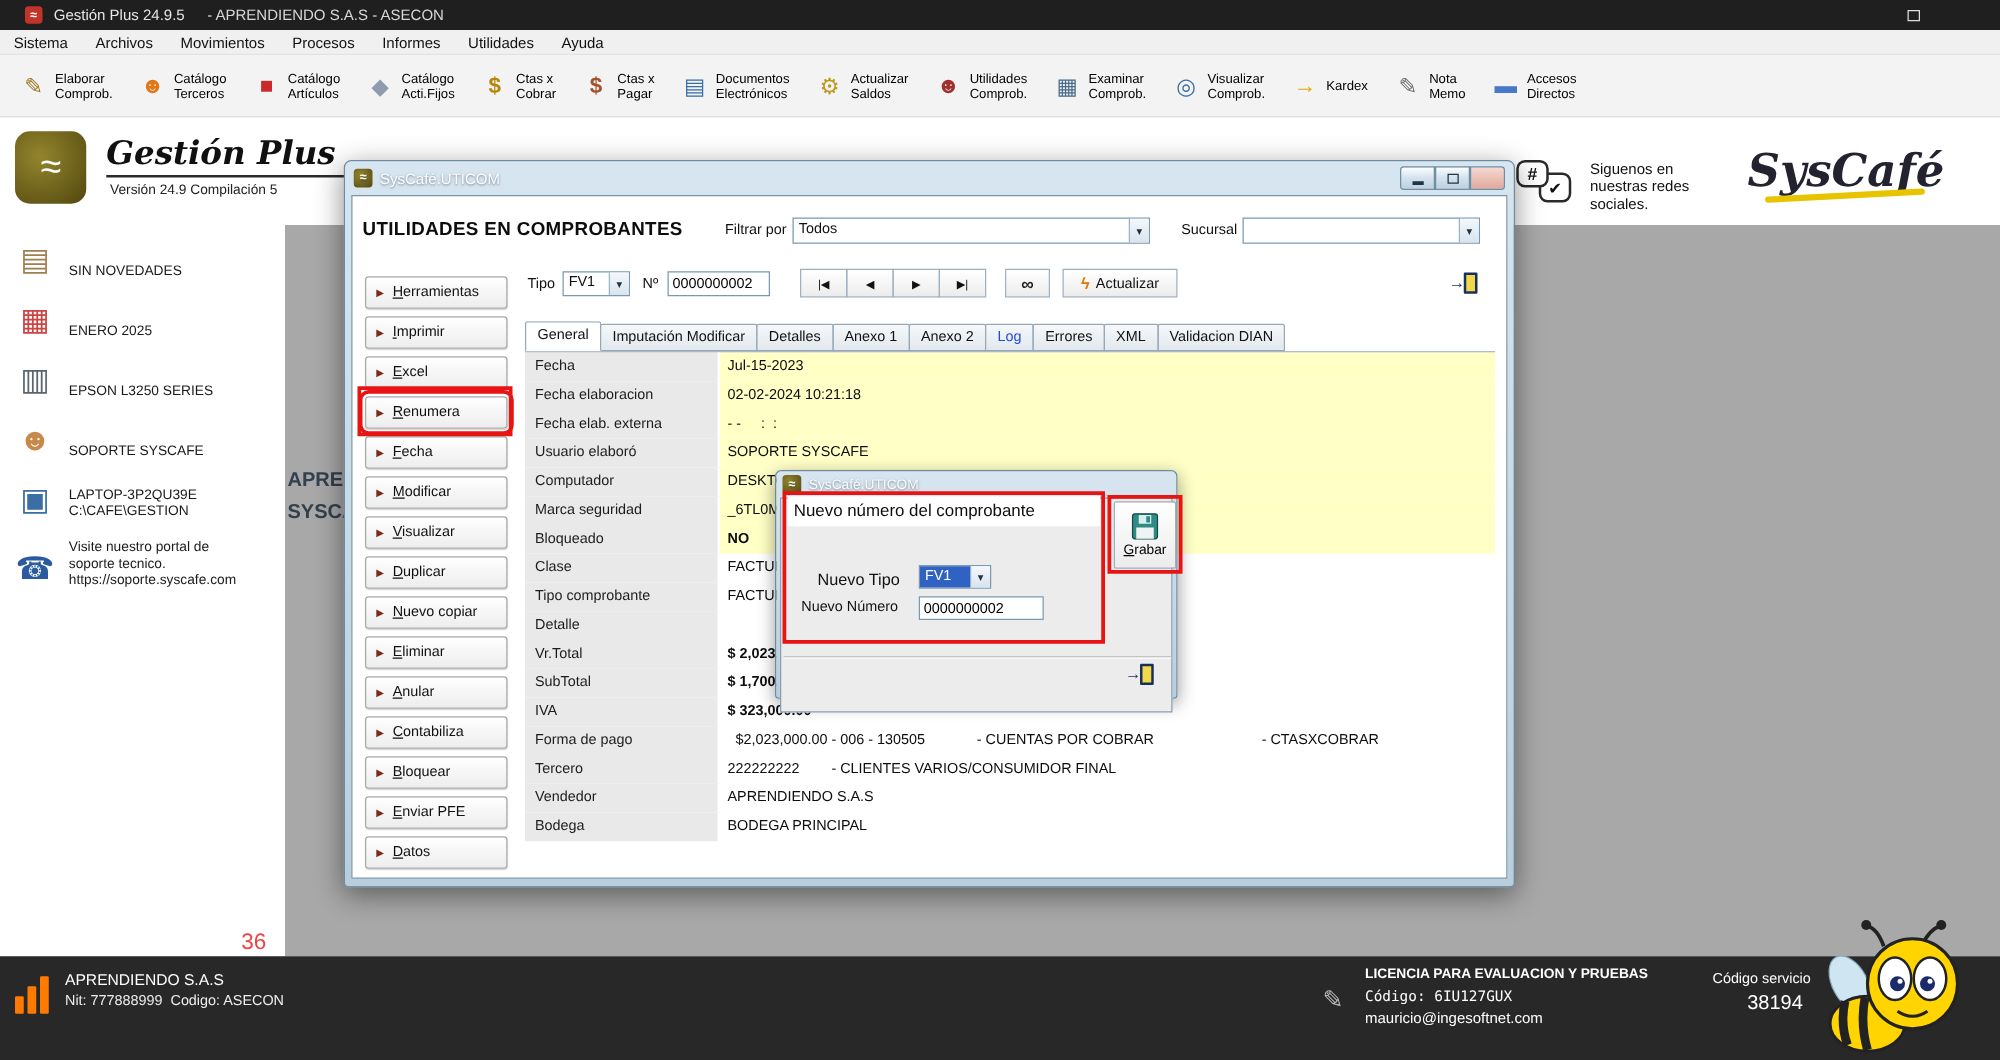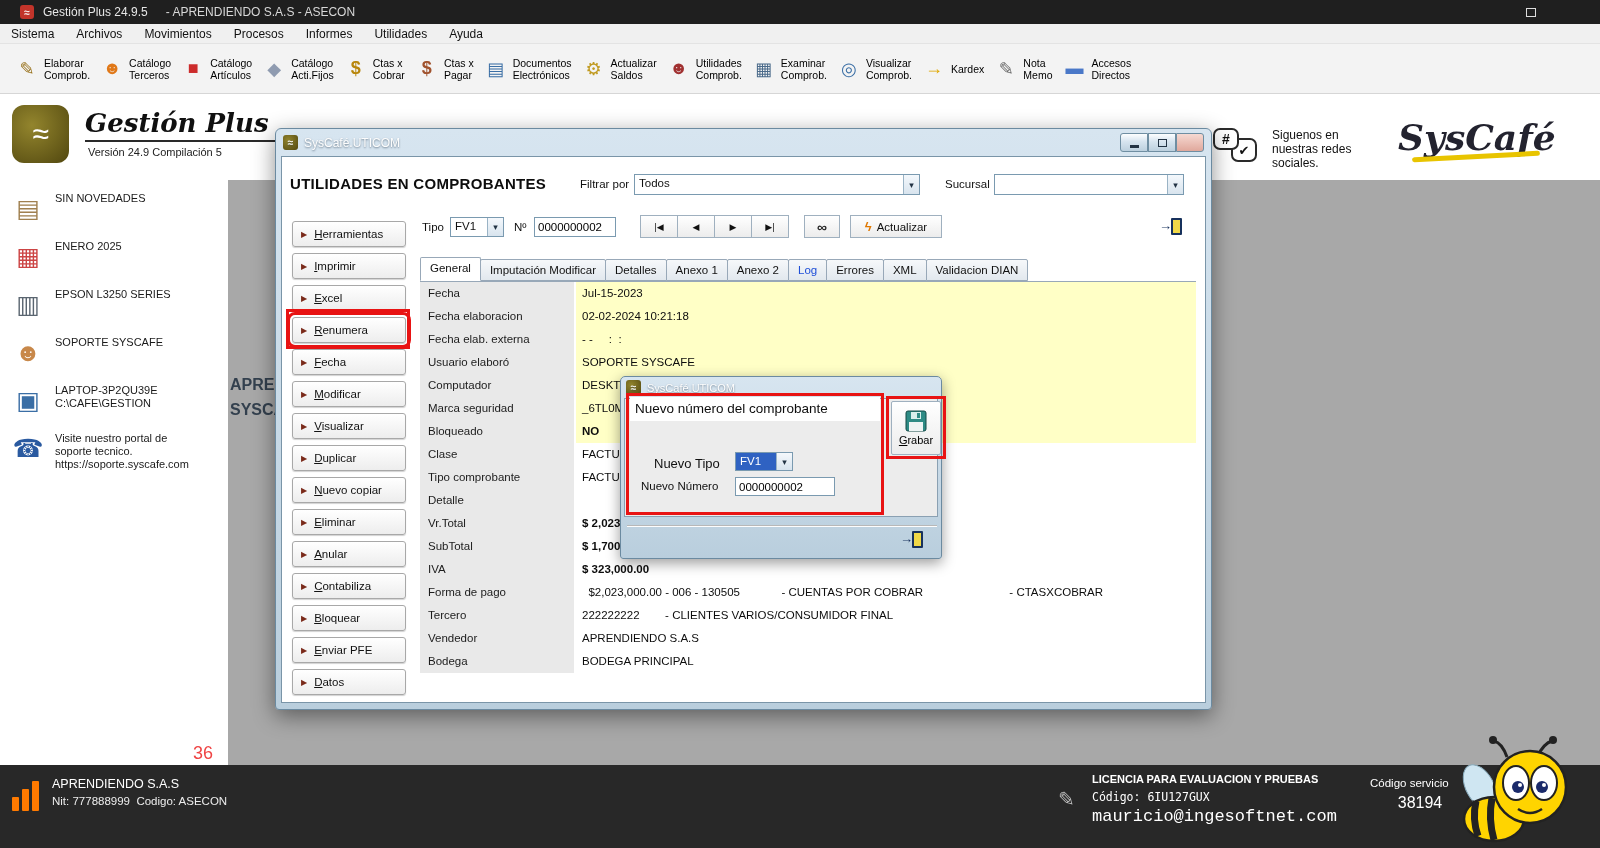--- a/index.html
+++ b/index.html
@@ -52,21 +52,21 @@
   .cap-btn{width:46px;height:24px;display:flex;align-items:center;justify-content:center;color:#ddd;font-size:12px}
   .cap-btn .i-max{width:10px;height:9px;border:1px solid #ddd;display:block}
 
   
   #menubar{left:0;top:24px;width:1600px;height:20px;background:#f0f0f0;display:flex;align-items:center;
            font-size:12px;color:#111;border-bottom:1px solid #e3e3e3}
   .menu-item{padding:0 11px;height:20px;display:flex;align-items:center}
 
   
   #toolbar{left:0;top:44px;width:1600px;height:50px;background:#f3f3f3;border-bottom:1px solid #d6d6d6;
-           display:flex;align-items:center;padding-left:10px;gap:0}
+           display:flex;align-items:center;padding-left:10px;gap:10px}
   .tb-item{display:flex;align-items:center;gap:5px;padding:3px 5px;border-radius:3px}
   .tb-icon{width:24px;height:24px;font-size:18px}
   .tb-label{display:flex;flex-direction:column;justify-content:center;font-size:10.5px;line-height:12px;color:#000}
 
   
   #header{left:0;top:94px;width:1600px;height:86px;background:#fff}
   #gp-logo{position:absolute;left:12px;top:11px;width:57px;height:58px;border-radius:12px;
            background:radial-gradient(circle at 35% 35%,#93852d,#51470f);display:flex;align-items:center;
            justify-content:center;font-size:30px;color:#fff;font-style:italic}
   #gp-name{position:absolute;left:85px;top:14px;font-family:"DejaVu Serif",serif;font-style:italic;
@@ -83,21 +83,21 @@
   #social .bub2::before{content:"✔"}
   #social-text{position:absolute;left:1272px;top:34px;font-size:12px;line-height:14px;color:#111;white-space:pre-line}
   #syscafe-logo{position:absolute;left:1398px;top:22px;font-family:"DejaVu Serif",serif;font-style:italic;
                 font-weight:bold;font-size:36px;color:#23232f}
   #syscafe-logo::after{content:"";position:absolute;left:14px;bottom:-1px;width:128px;height:5px;
                 background:#e8c400;border-radius:3px;transform:rotate(-3deg)}
 
   
   #sidebar{left:0;top:180px;width:228px;height:585px;background:#fff;display:flex;flex-direction:column;
            gap:16px;padding:12px 0 0 10px}
-  .sb-item{display:flex;align-items:flex-start;gap:9px}
+  .sb-item{display:flex;align-items:flex-end;gap:9px}
   .sb-icon{width:36px;height:32px;font-size:25px;flex:0 0 36px}
   .sb-label{font-size:11px;line-height:13px;color:#1a1a1a;white-space:pre-line}
   #sb-counter{position:absolute;left:193px;top:563px;font-size:18px;color:#ef4444}
 
   
   #desktop{left:228px;top:180px;width:1372px;height:585px;background:#a8a8a8}
   #bg-text{position:absolute;left:2px;top:192px;font-size:16px;font-weight:bold;color:#33404e;
            line-height:25px;white-space:pre-line}
 
   
@@ -170,21 +170,21 @@
           overflow:hidden;white-space:nowrap}
   .fval{flex:1;padding-left:6px;white-space:pre;overflow:hidden;color:#0d0d0d}
   .fval.yellow{background:#ffffc6}
   .fval.bold{font-weight:bold}
 
   
   #modal{position:absolute;left:338px;top:219px;width:322px;height:183px;border:1px solid #6b8aa0;
          border-radius:5px 5px 3px 3px;background:linear-gradient(#d7e5f0,#b9cedd);
          padding:0 3px 3px 3px;box-shadow:0 4px 14px rgba(0,0,0,.4);z-index:30}
   #modal .dlg-title{height:21px;font-size:11px}
-  #modal-body{position:relative;background:#ececec;border:1px solid #8aa0b2;height:119px;overflow:visible}
+  #modal-body{position:relative;background:#ececec;border:1px solid #8aa0b2;height:172px;overflow:visible}
   #modal-heading{position:absolute;left:5px;top:-2px;width:250px;height:24px;background:#fff;
                  font-size:13.5px;line-height:24px;padding-left:5px;color:#0d0d0d;white-space:nowrap}
   #grabar{position:absolute;left:266px;top:2px;width:50px;height:54px;display:flex;flex-direction:column;
           align-items:center;justify-content:center;gap:2px;background:linear-gradient(#fff,#ececec);
           border:1px solid #9fb0bf;border-radius:2px;font-size:11px}
   #grabar .glabel{display:inline-block}
   #grabar .glabel::first-letter{text-decoration:underline}
   #m-lbl-tipo{position:absolute;left:29px;top:57px;font-size:13px}
   #m-combo-tipo{position:absolute;left:110px;top:53px;width:58px;height:19px}
   #m-lbl-num{position:absolute;left:16px;top:81px;font-size:11.5px}
@@ -200,21 +200,21 @@
   #stats-icon{position:absolute;left:12px;top:16px;width:30px;height:30px;display:flex;align-items:flex-end;gap:3px}
   #stats-icon i{display:block;width:7px;background:#ff7a00;border-radius:1px}
   #stats-icon i:nth-child(1){height:14px}
   #stats-icon i:nth-child(2){height:22px}
   #stats-icon i:nth-child(3){height:30px}
   #sb-company{position:absolute;left:52px;top:12px;font-size:12.5px}
   #sb-details{position:absolute;left:52px;top:30px;font-size:11.5px;color:#ededed;white-space:pre}
   #lic-icon{position:absolute;left:1058px;top:22px}
   #lic-title{position:absolute;left:1092px;top:8px;font-size:11px;font-weight:bold}
   #lic-code{position:absolute;left:1092px;top:25px;font-family:"DejaVu Sans Mono",monospace;font-size:11.5px}
-  #lic-email{position:absolute;left:1092px;top:42px;font-family:Liberation Mono, monospace;font-size:17px}
+  #lic-email{position:absolute;left:1092px;top:42px;font-family:Liberation Sans, sans-serif;font-size:12px}
   #svc-label{position:absolute;left:1370px;top:12px;width:100px;font-size:11.5px}
   #svc-num{position:absolute;left:1370px;top:29px;width:100px;text-align:center;font-size:16px;font-weight:normal}
 
   #bee{left:1452px;top:735px;width:130px;height:112px;z-index:100}
 </style>
 </head>
 <body>
 
 <div id="app" data-name="application-window">
 

